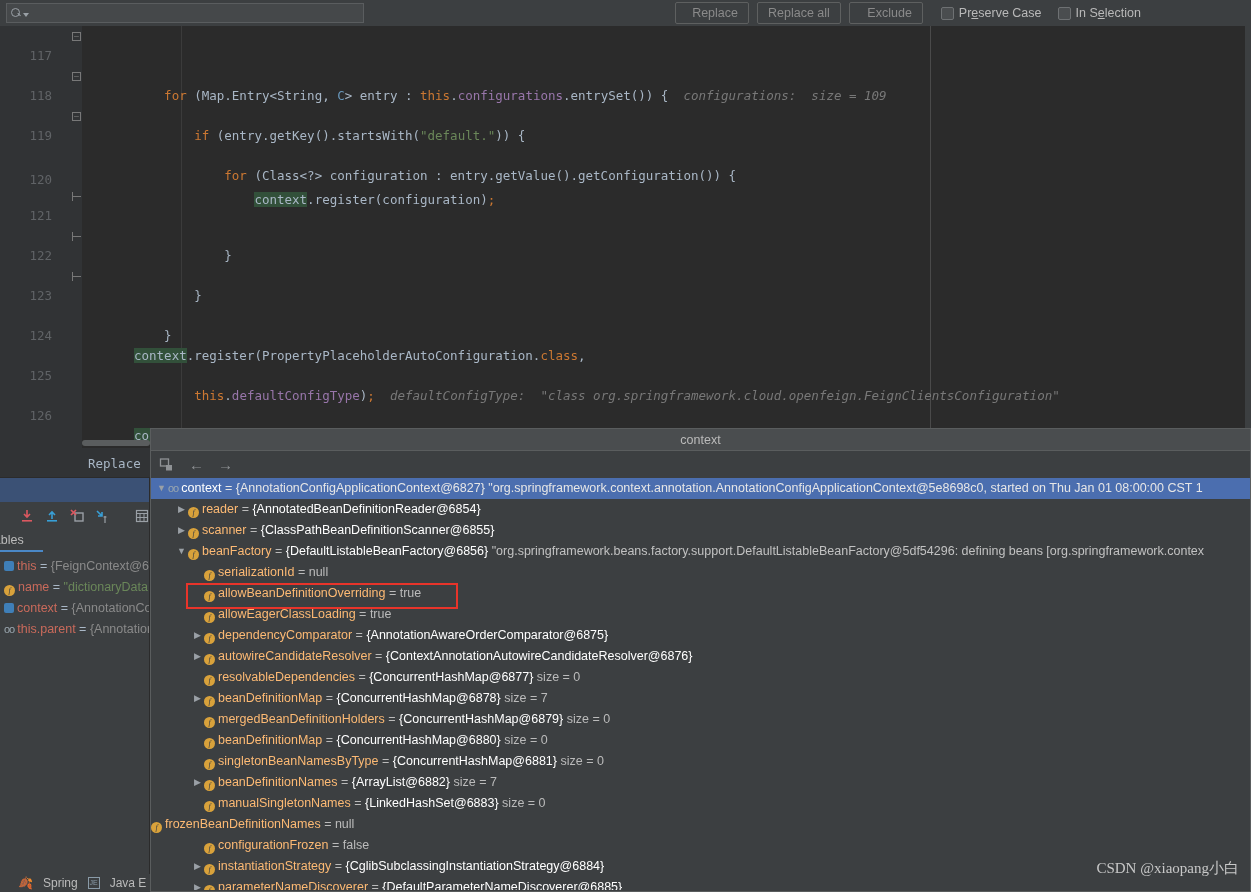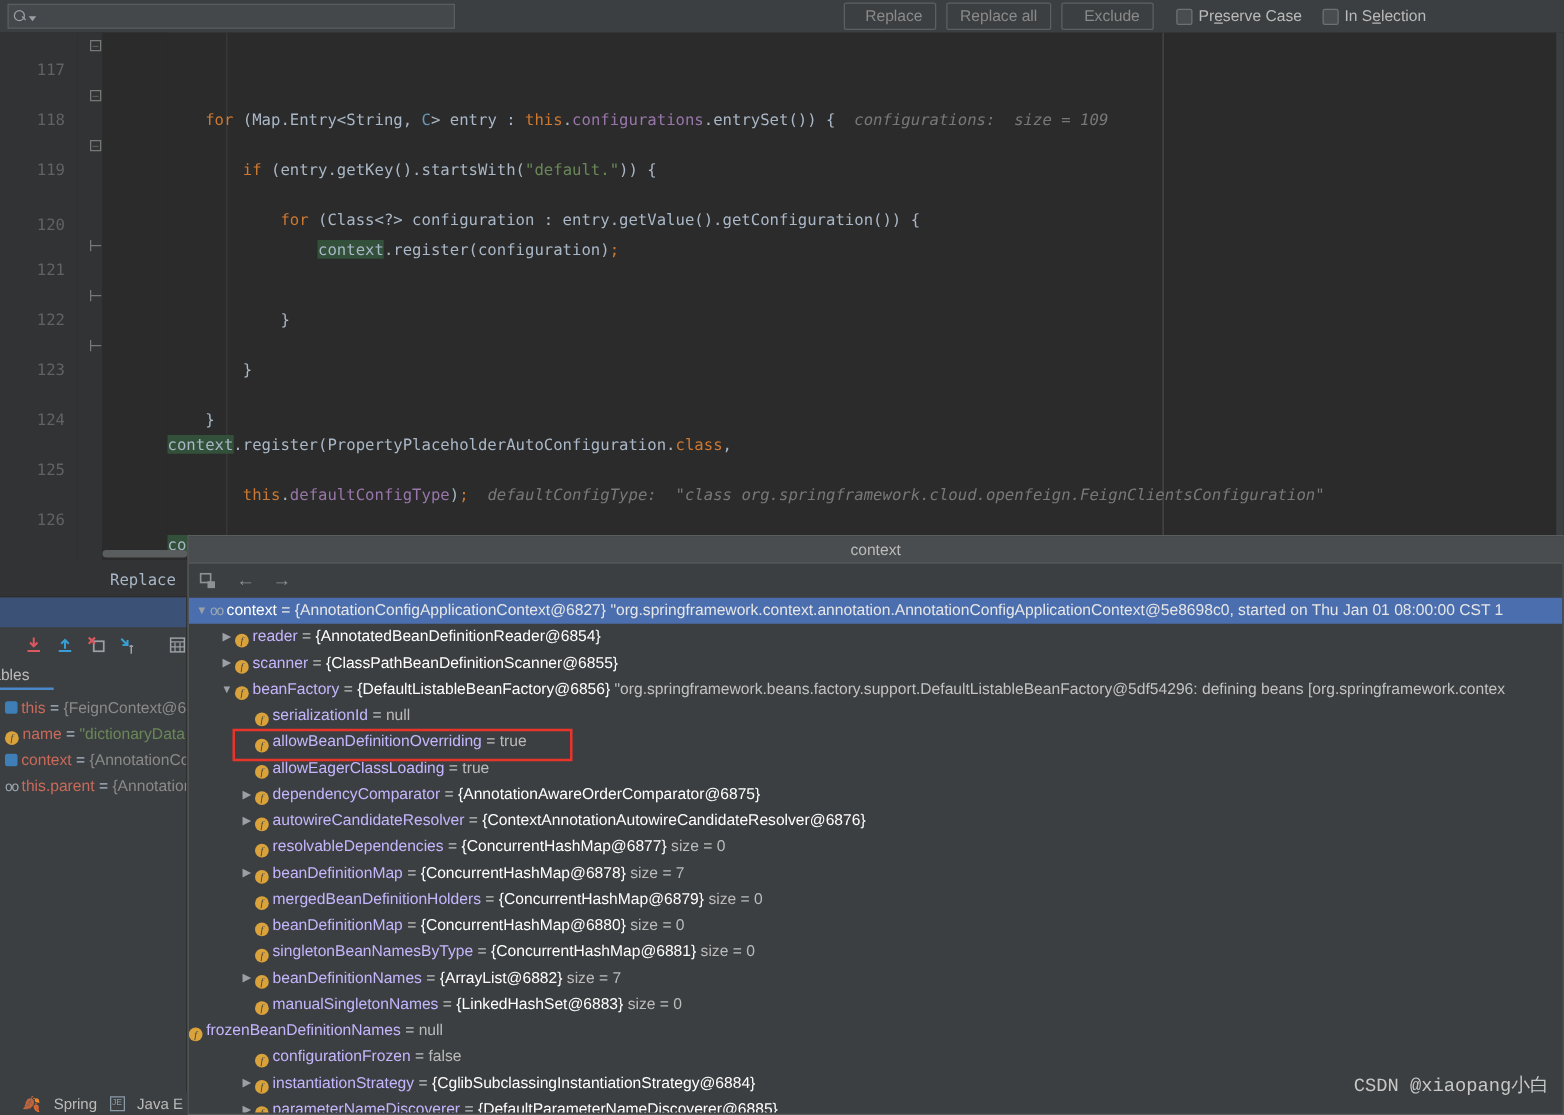--- a/index.html
+++ b/index.html
@@ -193,21 +193,21 @@
     background: #3c3f41;
   }
   .trow { height: 21px; line-height: 21px; white-space: nowrap; position: relative; }
   .trow.selected { background: #4b6eaf; }
   .trow.selected .tname { color: #ffffff; }
   .trow.selected .teq, .trow.selected .tval, .trow.selected .tstr { color: #e6e6e6; }
   .tw {
     display: inline-block; width: 13px; text-align: center; color: #9aa0a6;
     font-size: 9px; position: relative; top: -1px;
   }
-  .tname { color: #c4b5fd; }
+  .tname { color: #fdba74; }
   .teq { color: #bbbbbb; }
   .tval { color: #ffffff; }
   .tstr { color: #c2c2c2; }
   .tsize { color: #bbbbbb; }
 
   .redbox {
     position: absolute; left: 186px; top: 583px; width: 272px; height: 26px;
     border: 2px solid #e8342a; pointer-events: none;
   }
 
@@ -217,21 +217,21 @@
     background: #3c3f41; display: flex; align-items: center; gap: 10px;
     color: #bbbbbb; font-size: 12px; padding-left: 4px;
   }
   .leaf-ico { color: #6a9f3f; font-size: 12px; }
   .java-ico {
     display: inline-block; width: 12px; height: 12px; border: 1px solid #8a9ba8;
     color: #8a9ba8; font-size: 7px; line-height: 10px; text-align: center;
   }
   .watermark {
     position: absolute; right: 12px; top: 859px;
-    color: #c8c8c8; font-size: 15px; font-family: Liberation Mono, monospace;
+    color: #c8c8c8; font-size: 15px; font-family: Liberation Serif, serif;
   }
   .dbg-divider { position: absolute; left: 149px; top: 478px; width: 1px; height: 414px; background: #2b2b2b;}
   .hdivider { position: absolute; left: 0; top: 477px; width: 150px; height: 1px; background: #2b2b2b;}
   .editor-right-edge { position: absolute; right: 0; top: 26px; width: 6px; height: 422px; background: #3c3f41; }
 </style>
 </head>
 <body>
 
 <div id="root">
 

